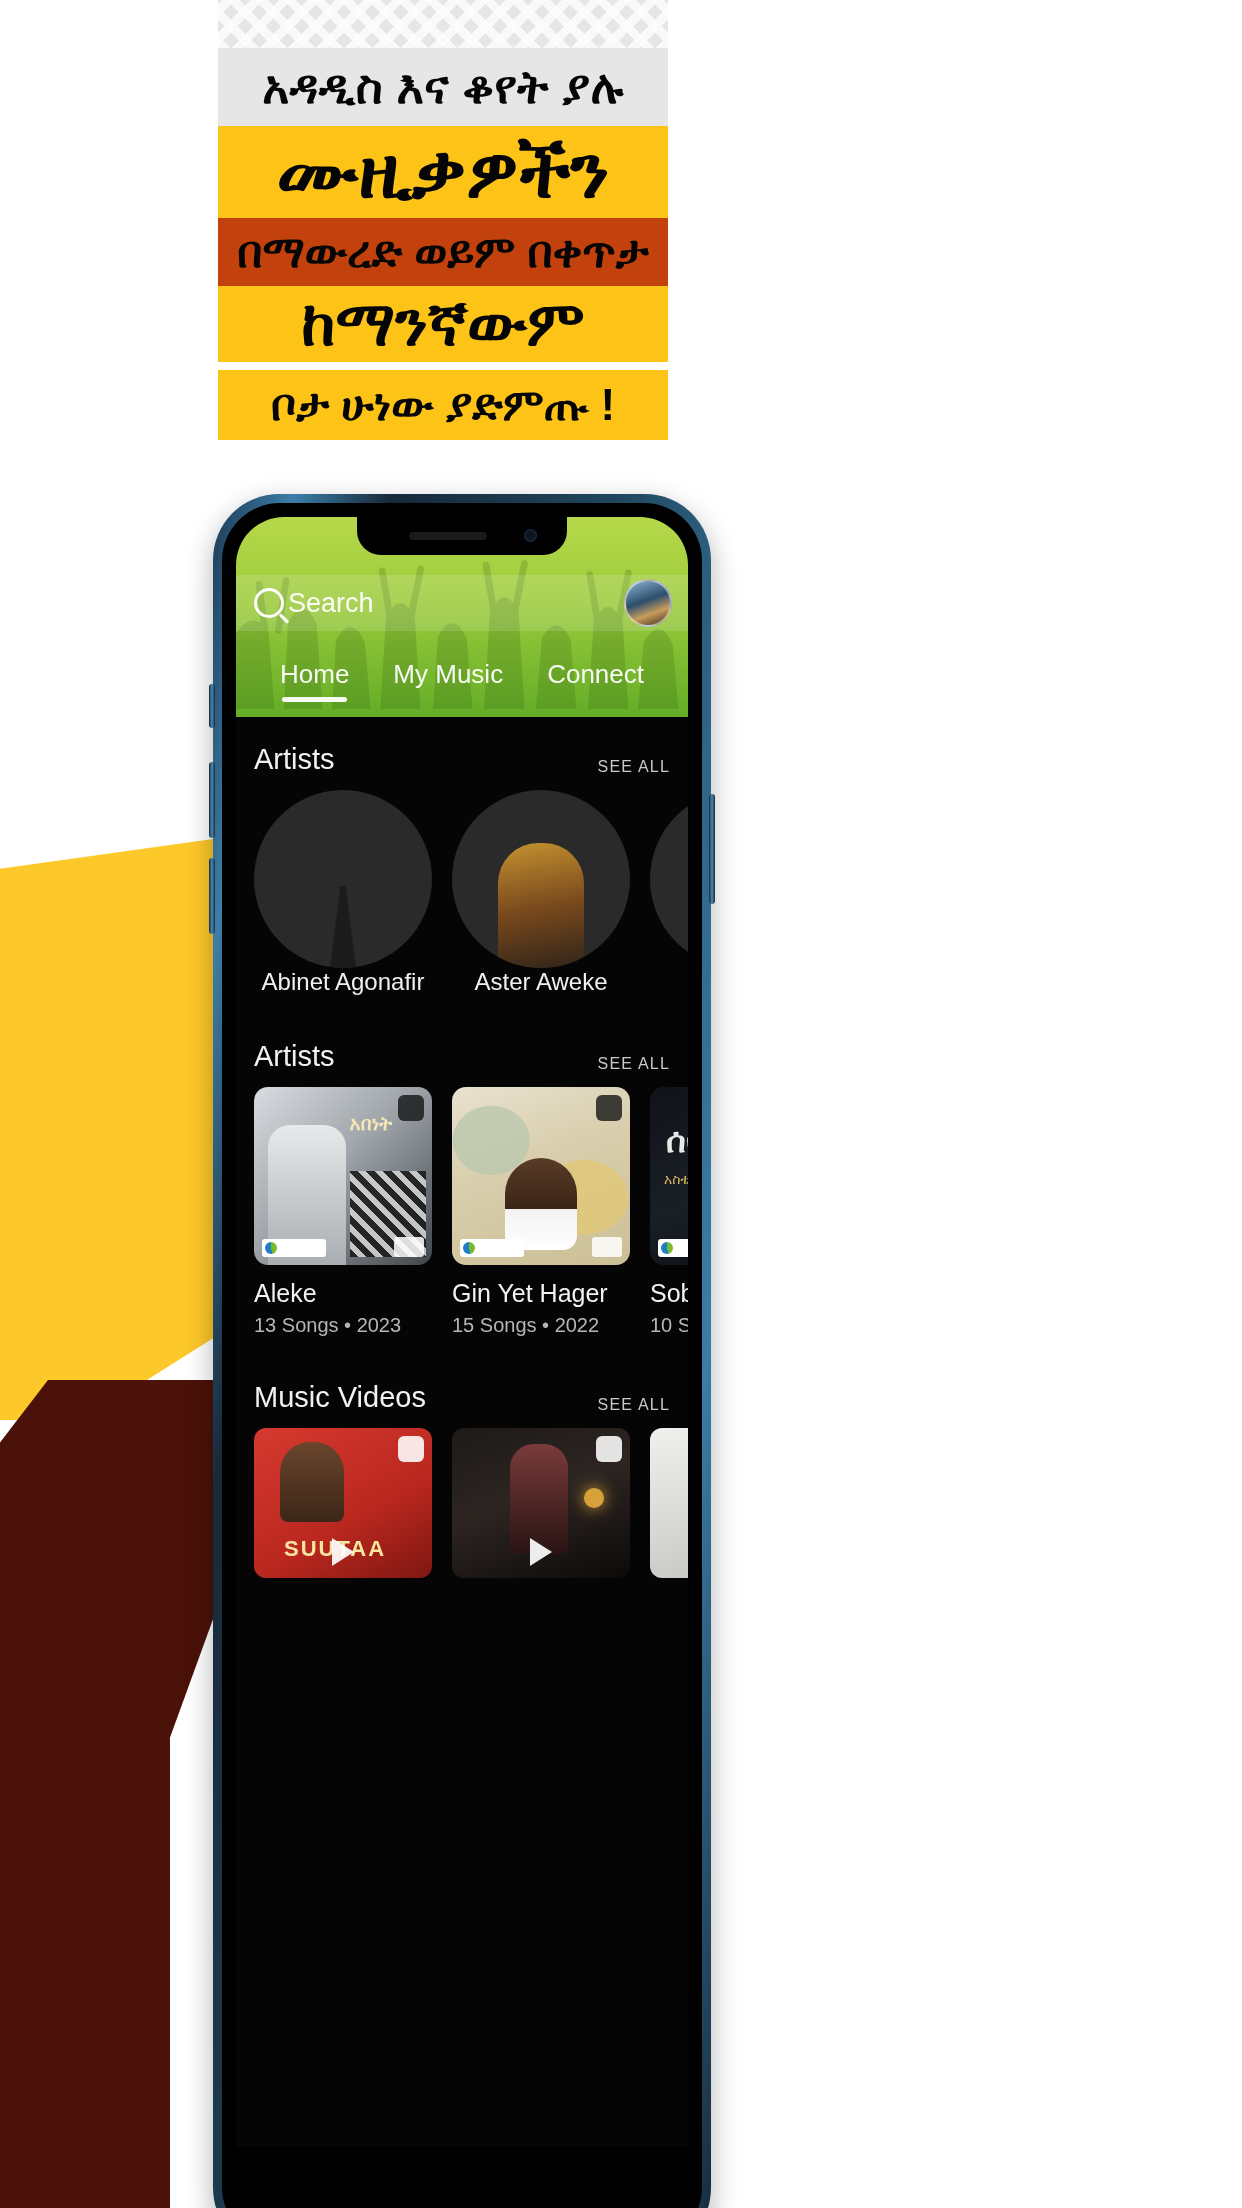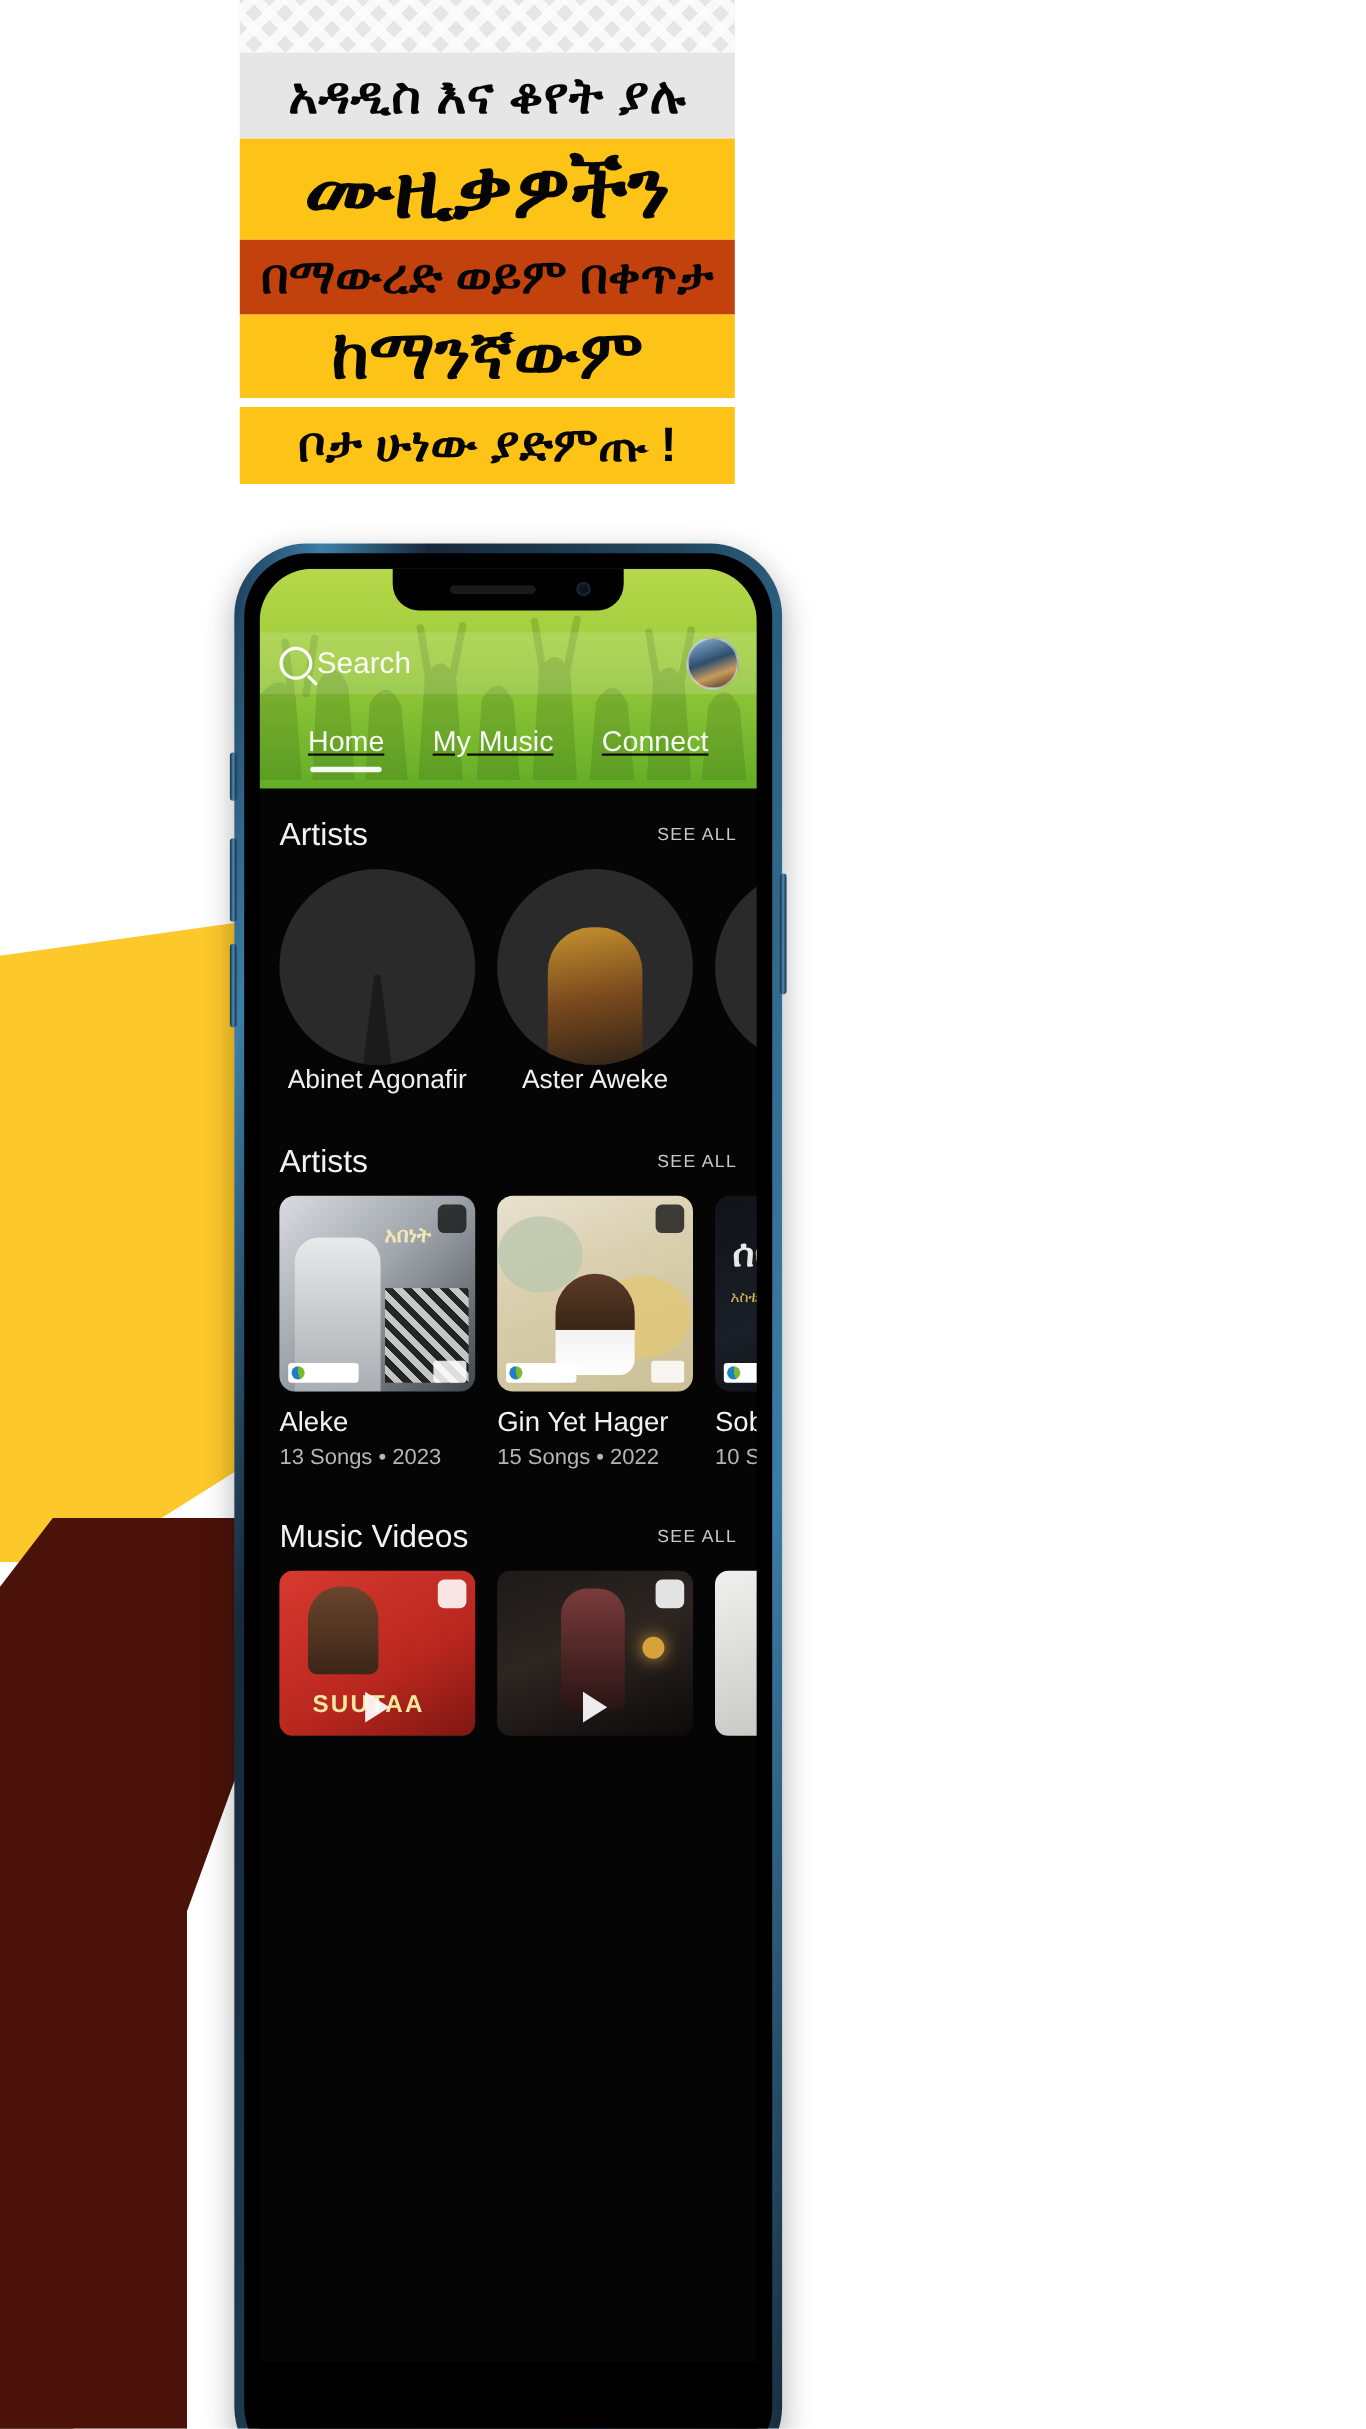--- a/index.html
+++ b/index.html
@@ -99,29 +99,29 @@
     flex:0 0 auto; }
   .mag::after { content:""; position:absolute; right:-9px; bottom:-5px; width:12px; height:3px;
     background:#fff; transform:rotate(45deg); border-radius:2px; }
   .search-ph { color:#fff; font-size:27px; margin-left:4px; opacity:.97; }
   .avatar {
     position:absolute; right:16px; top:62px; width:48px; height:48px; border-radius:50%;
     background:linear-gradient(160deg,#8fb5d6 0%,#2d4f6e 45%,#c89c5c 70%,#3a2a1a 100%);
     border:2px solid rgba(255,255,255,.5);
   }
   .tabs { position:absolute; left:0; right:0; bottom:0; height:72px;
-    display:flex; align-items:center; justify-content:center; gap:44px;text-decoration:underline; }
+    display:flex; align-items:center; justify-content:center; gap:44px; }
   .tab { color:#fff; font-size:26px; position:relative; padding-bottom:14px; opacity:.95; }
   .tab.active { font-weight:400; }
   .tab.active::after { content:""; position:absolute; left:2px; right:2px; bottom:2px;
     height:5px; background:#fff; border-radius:3px; }
 
   
   .app-body { background:#050505; height:1430px; position:relative; overflow:hidden; }
-  .sec-head { display:flex; align-items:center; justify-content:space-between;
+  .sec-head { display:flex; align-items:flex-end; justify-content:space-between;
     padding:26px 18px 14px 18px; }
   .sec-title { color:#f2f2f2; font-size:29px; font-weight:400; }
   .see-all { color:#c9c9c9; font-size:16px; letter-spacing:1.2px; }
 
   .hrow { display:flex; gap:20px; padding-left:18px; }
 
   
   .artist { width:178px; flex:0 0 auto; }
   .artist .pic { width:178px; height:178px; border-radius:50%; overflow:hidden;
     position:relative; background:#2a2a2a; }

